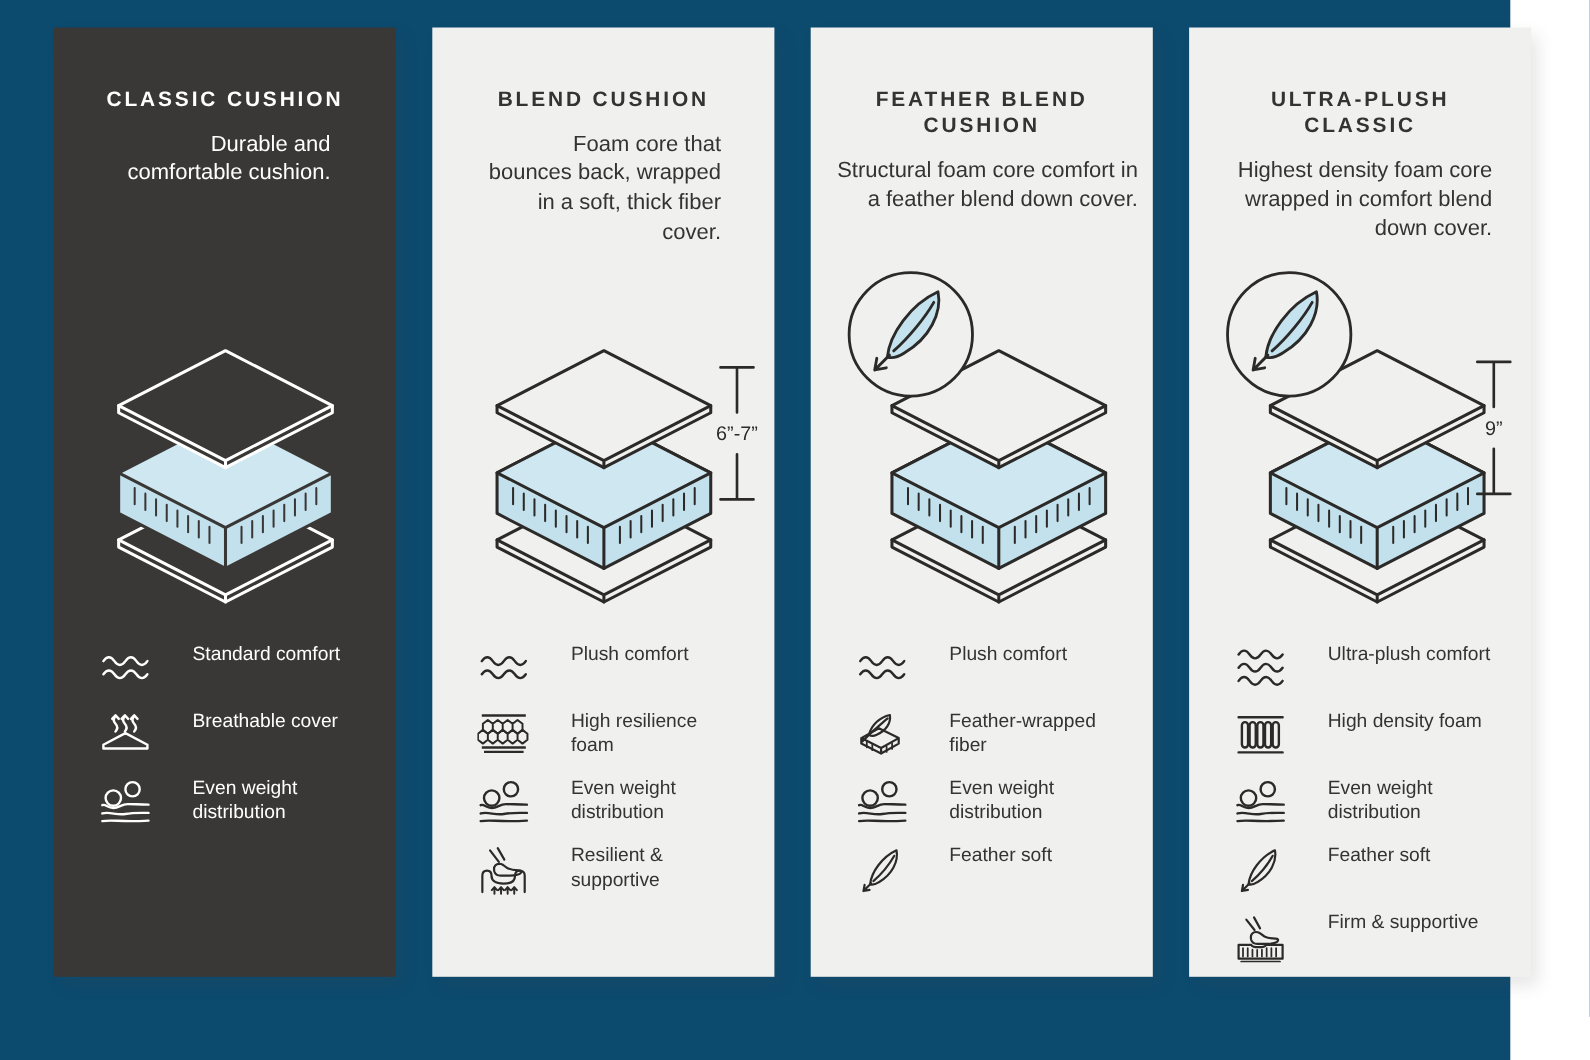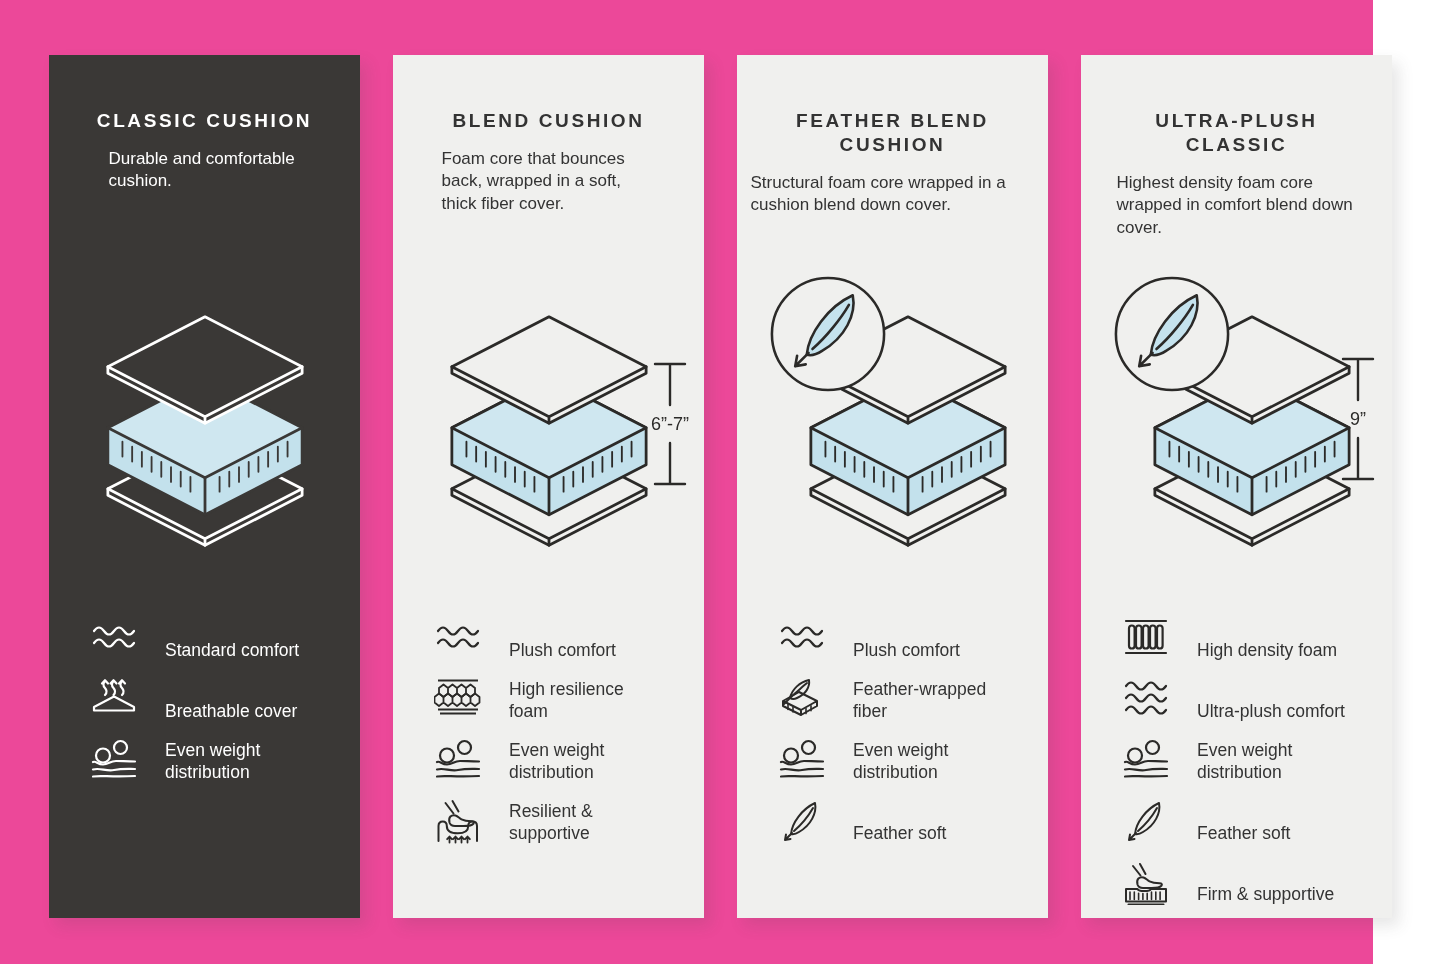--- a/index.html
+++ b/index.html
@@ -1,41 +1,41 @@
 <!DOCTYPE html>
 <html><head>
 <meta charset="utf-8">
 <style>
   html,body{margin:0;padding:0;background:#ffffff;}
   body{width:1445px;height:964px;font-family:"Liberation Sans",sans-serif;-webkit-font-smoothing:antialiased;}
-  .page{display:flex;gap:33px;padding:55px 0 0 49px;width:1373px;height:964px;box-sizing:border-box;background:#ec4899;}
+  .page{display:flex;gap:33px;padding:25px 0 0 49px;width:1373px;height:964px;box-sizing:border-box;background:#0c4a6e;}
   .card{position:relative;width:311px;height:863px;box-sizing:border-box;flex:none;
         box-shadow:7px 8px 14px rgba(70,70,70,0.13);}
   .card.light{background:#f0f0ee;--slab-fill:#f0f0ee;--ink:#2b2a28;--foam-ink:#2b2a28;
               --foam-top:#cfe7f0;--foam-side:#c3e1ec;color:#333333;}
   .card.dark{background:#3a3836;--slab-fill:#3a3836;--ink:#ffffff;--foam-ink:#3a3836;
              --foam-top:#cfe7f0;--foam-side:#c3e1ec;color:#ffffff;}
   .title{margin:54px auto 0;max-width:252px;text-align:center;font-size:19px;font-weight:bold;
          letter-spacing:2.6px;line-height:1.25;}
-  .desc{margin:15px auto 0;text-align:left;font-size:17px;line-height:1.33;}
+  .desc{margin:15px auto 0;text-align:right;font-size:20px;line-height:1.33;}
   .col1 .desc{max-width:192px}
   .col2 .desc{max-width:214px}
   .col3 .desc{max-width:284px}
   .col4 .desc{max-width:240px}
   .illus{position:absolute;top:258px;left:0;right:0;height:300px;
-         display:flex;justify-content:center;align-items:flex-start;}
+         display:flex;justify-content:center;align-items:center;}
   .cushion{width:222px;height:237px;display:block;}
   .col3 .cushion,.col4 .cushion{margin-left:30px;}
   .badge{position:absolute;left:30px;top:-40px;width:122px;height:122px;}
   .measure{position:absolute;right:11px;}
   .col2 .measure{top:48px;}
   .col4 .measure{top:43px;}
   .measure text{font-size:18px;fill:var(--ink);}
   .features{position:absolute;top:558px;left:40px;right:14px;list-style:none;margin:0;padding:0;}
-  .frow{display:flex;align-items:flex-end;gap:26px;min-height:48px;margin-bottom:13px;}
+  .frow{display:flex;align-items:flex-start;gap:36px;min-height:48px;margin-bottom:13px;}
   .ficon{width:50px;height:48px;flex:none;color:var(--ink);}
   .card.dark .ficon{color:#ffffff;}
   .flabel{font-size:17.5px;line-height:1.26;}
   .col1 .flabel{max-width:165px}
   .col2 .flabel{max-width:152px}
   .col3 .flabel{max-width:165px}
   .col4 .flabel{max-width:178px}
   .defs-holder{position:absolute;width:0;height:0;overflow:hidden;}
 </style>
 </head>
@@ -222,21 +222,21 @@
         <svg class="ficon" viewBox="0 0 48 48">
             <use href="#sym-foot-resilient"></use>
           </svg>
         <span class="flabel">Resilient &amp; supportive</span>
       </li>
     </ul>
   </section>
 
   <section class="card light col3">
     <h2 class="title">FEATHER BLEND CUSHION</h2>
-    <p class="desc">Structural foam core wrapped in a cushion blend down cover.</p>
+    <p class="desc">Structural foam core comfort in a feather blend down cover.</p>
     <div class="illus">
       <svg class="cushion" viewBox="0 0 240 256">
           <use href="#sym-cushion"></use>
         </svg>
       <svg class="badge" viewBox="0 0 124 124">
           <use href="#sym-badge-feather"></use>
         </svg>
     </div>
     <ul class="features">
       <li class="frow">
@@ -277,29 +277,29 @@
           <use href="#sym-badge-feather"></use>
         </svg>
       <svg class="measure" width="46" height="126" viewBox="0 0 46 126">
         <path d="M8 3 H38 M23 3 V44 M23 82 V123 M8 123 H38" fill="none" stroke="var(--ink)" stroke-width="2.4" stroke-linecap="round"></path>
         <text x="23" y="69" text-anchor="middle">9”</text>
       </svg>
     </div>
     <ul class="features">
       <li class="frow">
         <svg class="ficon" viewBox="0 0 48 48">
+            <use href="#sym-waves3"></use>
+          </svg>
+        <span class="flabel">Ultra-plush comfort</span>
+      </li>
+      <li class="frow">
+        <svg class="ficon" viewBox="0 0 48 48">
             <use href="#sym-capsule"></use>
           </svg>
         <span class="flabel">High density foam</span>
-      </li>
-      <li class="frow">
-        <svg class="ficon" viewBox="0 0 48 48">
-            <use href="#sym-waves3"></use>
-          </svg>
-        <span class="flabel">Ultra-plush comfort</span>
       </li>
       <li class="frow">
         <svg class="ficon" viewBox="0 0 48 48">
             <use href="#sym-weight"></use>
           </svg>
         <span class="flabel">Even weight distribution</span>
       </li>
       <li class="frow">
         <svg class="ficon" viewBox="0 0 48 48">
             <use href="#sym-feather"></use>

